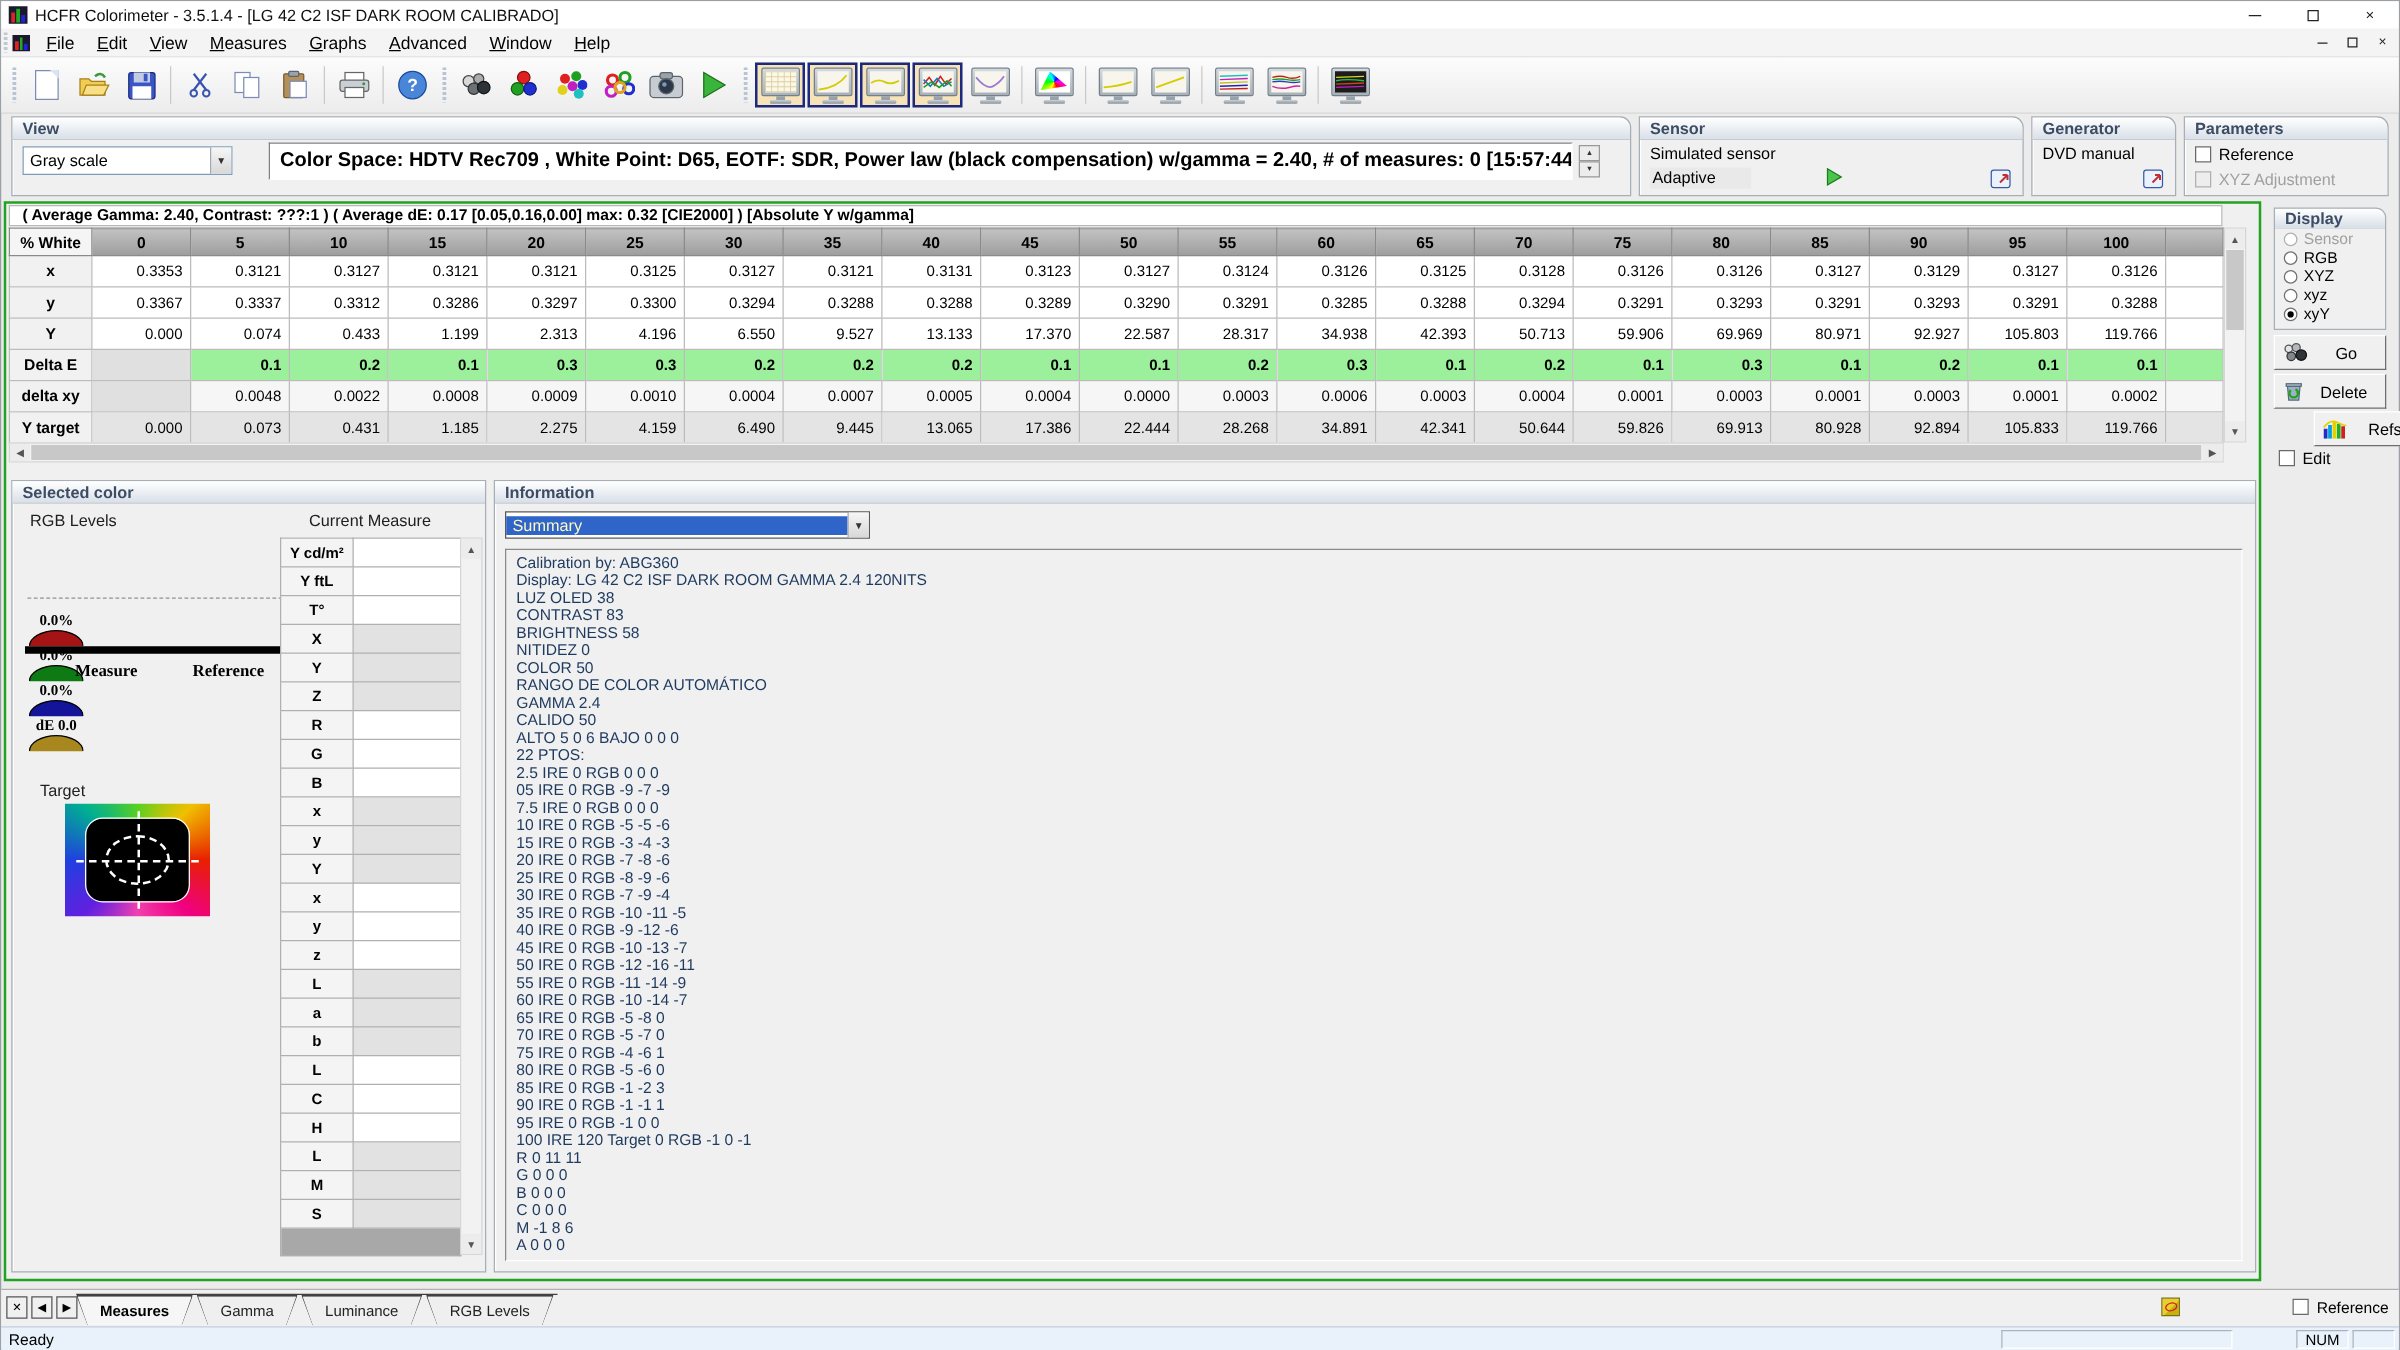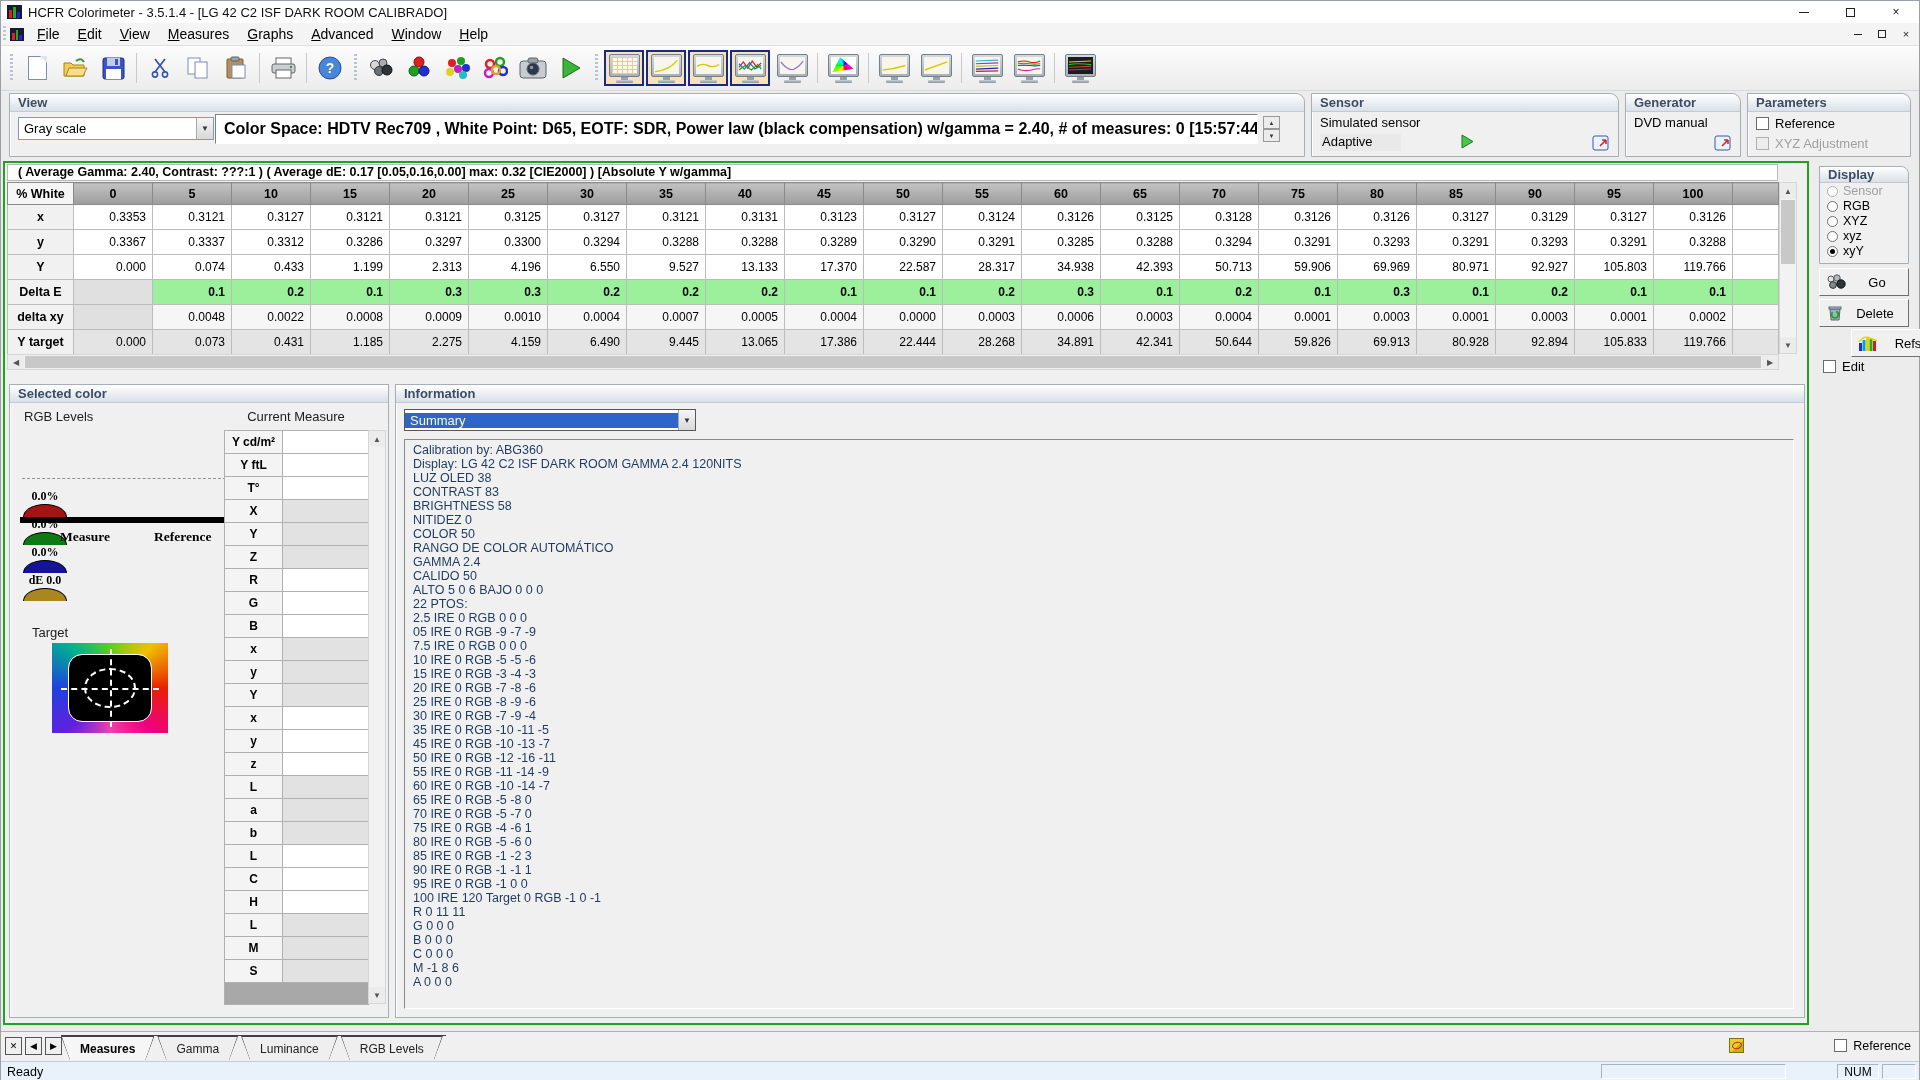--- a/index.html
+++ b/index.html
@@ -471,21 +471,21 @@
         </div>
         <div class="stand"></div>
         <div class="base"></div>
       </div>
   </div>
 
   <div style="position:absolute; left:0; top:90px; width:1920px; height:940px;">
 
     <div class="panel" style="left:8px; top:2px; width:1296px; height:64px;">
       <div class="panel-hdr">View</div>
-      <div class="combo" style="position:absolute; left:8px; top:23px; width:196px;">
+      <div class="combo" style="position:absolute; left:8px; top:23px; width:168px;">
         <span class="cval">Gray scale</span>
         <span class="carrow">▼</span>
       </div>
       <div class="bigline">Color Space: HDTV Rec709 , White Point: D65, EOTF:  SDR, Power law (black compensation) w/gamma = 2.40, # of measures: 0 [15:57:44]</div>
       <div class="spin">
         <div class="spin-btn">▲</div>
         <div class="spin-btn">▼</div>
       </div>
     </div>
 
@@ -971,20 +971,21 @@
           <div class="info-line">22 PTOS:</div>
           <div class="info-line">2.5 IRE 0 RGB 0 0 0</div>
           <div class="info-line">05 IRE 0 RGB -9 -7 -9</div>
           <div class="info-line">7.5 IRE 0 RGB 0 0 0</div>
           <div class="info-line">10 IRE 0 RGB -5 -5 -6</div>
           <div class="info-line">15 IRE 0 RGB -3 -4 -3</div>
           <div class="info-line">20 IRE 0 RGB -7 -8 -6</div>
           <div class="info-line">25 IRE 0 RGB -8 -9 -6</div>
           <div class="info-line">30 IRE 0 RGB -7 -9 -4</div>
           <div class="info-line">35 IRE 0 RGB -10 -11 -5</div>
+          <div class="info-line">40 IRE 0 RGB -9 -12 -6</div>
           <div class="info-line">45 IRE 0 RGB -10 -13 -7</div>
           <div class="info-line">50 IRE 0 RGB -12 -16 -11</div>
           <div class="info-line">55 IRE 0 RGB -11 -14 -9</div>
           <div class="info-line">60 IRE 0 RGB -10 -14 -7</div>
           <div class="info-line">65 IRE 0 RGB -5 -8 0</div>
           <div class="info-line">70 IRE 0 RGB -5 -7 0</div>
           <div class="info-line">75 IRE 0 RGB -4 -6 1</div>
           <div class="info-line">80 IRE 0 RGB -5 -6 0</div>
           <div class="info-line">85 IRE 0 RGB -1 -2 3</div>
           <div class="info-line">90 IRE 0 RGB -1 -1 1</div>

